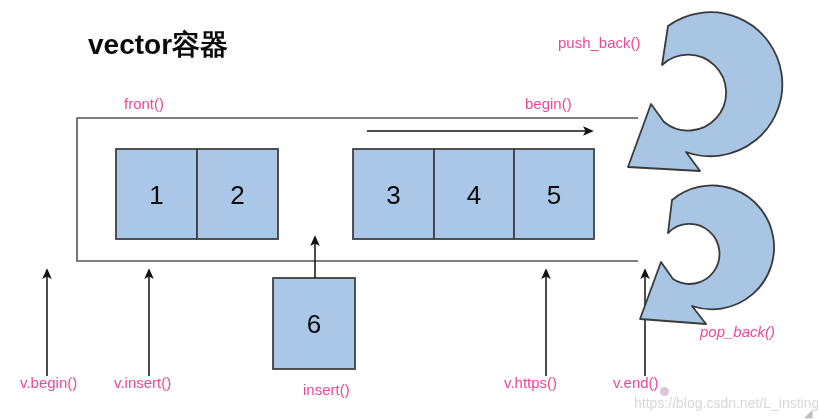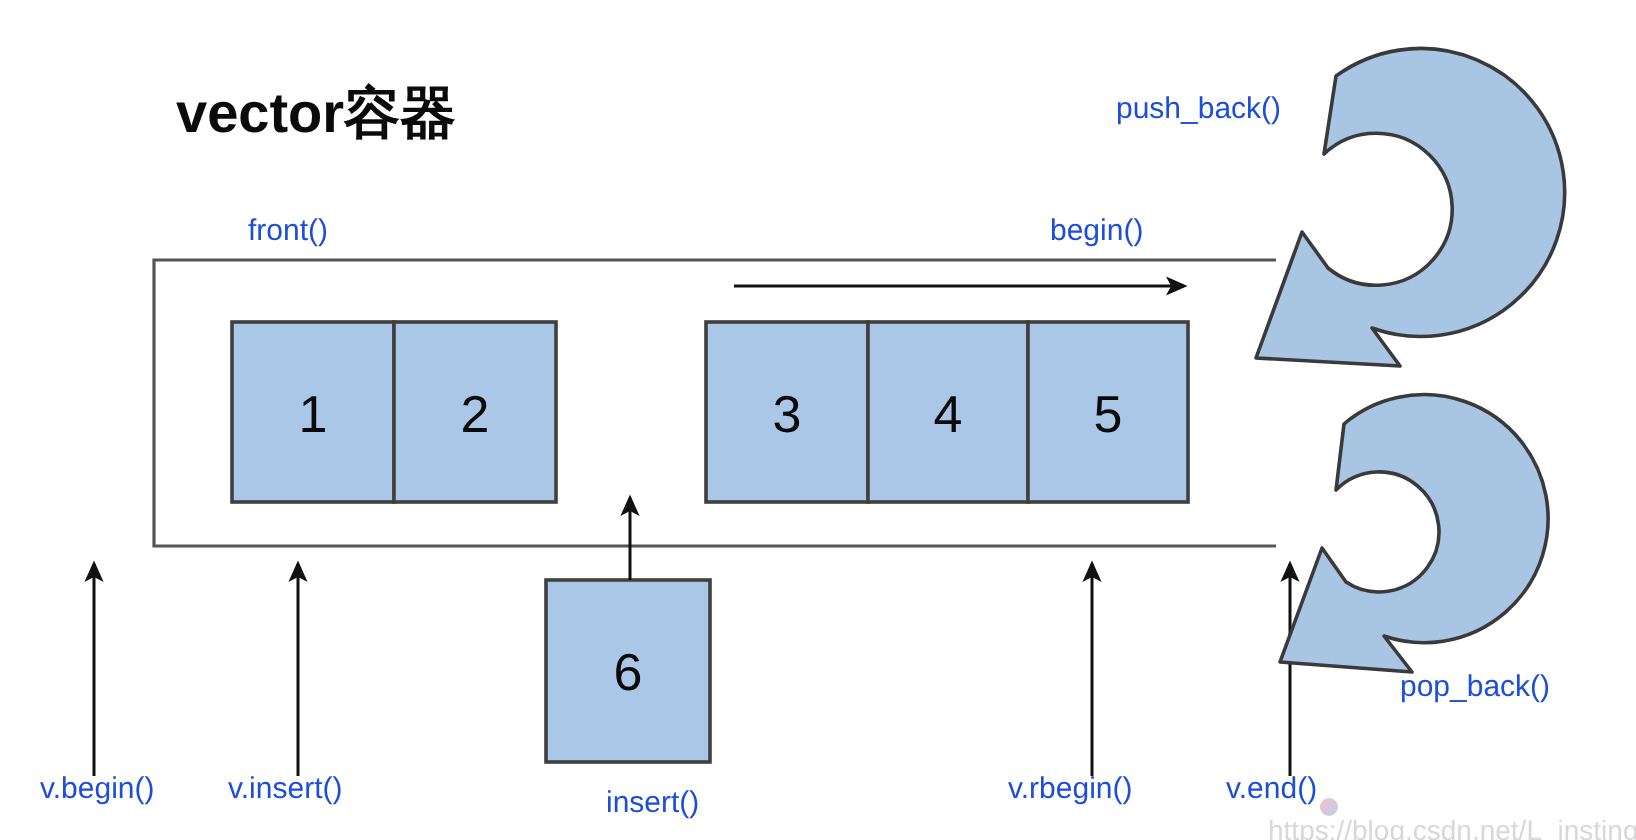--- a/index.html
+++ b/index.html
@@ -1,28 +1,28 @@
 <!DOCTYPE html>
 <html><head>
 <meta charset="utf-8">
 <style>
   html,body{margin:0;padding:0;background:#ffffff;}
   body{
     width:818px;height:420px;position:relative;overflow:hidden;
     font-family:"Liberation Sans","DejaVu Sans",sans-serif;
     color:#000;
   }
-  #stage{position:absolute;left:0;top:16px;width:818px;height:314px;}
+  #stage{position:absolute;left:0;top:4px;width:818px;height:314px;}
   #svg-layer{position:absolute;left:0;top:0;width:818px;height:420px;}
 
   .lbl{
     position:absolute;
     font-family:"Liberation Sans","DejaVu Sans",sans-serif;
     font-size:15px;
-    color:#1d4ed8;
+    color:#ec4899;
     white-space:nowrap;
     line-height:1;
   }
   #title{
     position:absolute;
     left:88px;top:27px;
     font-family:"Liberation Sans","DejaVu Sans",sans-serif;
     font-size:28px;
     font-weight:700;
     color:#0a0a0a;
@@ -106,26 +106,26 @@
              L 673,275
              A 30,30 0 1 0 668,229
              Z" fill="#a8c5e3" stroke="#3a3a3a" stroke-width="1.8" stroke-linejoin="round"></path>
   </svg>
 
   <div id="title">vector容器</div>
 
   <div class="lbl" style="left:124px;top:92px;">front()</div>
   <div class="lbl" style="left:525px;top:92px;">begin()</div>
   <div class="lbl" style="left:558px;top:31px;">push_back()</div>
-  <div class="lbl" style="left:700px;top:320px;">pop_back()</div>
+  <div class="lbl" style="left:700px;top:320px;font-style:italic;">pop_back()</div>
 
   <div class="lbl" style="left:287px;top:378px;margin-left:16px;">insert()</div>
   <div class="lbl" style="left:20px;top:371px;">v.begin()</div>
   <div class="lbl" style="left:114px;top:371px;">v.insert()</div>
-  <div class="lbl" style="left:504px;top:371px;">v.rbegin()</div>
+  <div class="lbl" style="left:504px;top:371px;">v.https()</div>
   <div class="lbl" style="left:613px;top:371px;">v.end()</div>
 
   <div class="cell-num" style="left:116px;top:178px;width:81px;">1</div>
   <div class="cell-num" style="left:197px;top:178px;width:81px;">2</div>
   <div class="cell-num" style="left:353px;top:178px;width:81px;">3</div>
   <div class="cell-num" style="left:434px;top:178px;width:80px;">4</div>
   <div class="cell-num" style="left:514px;top:178px;width:80px;">5</div>
   <div class="cell-num" style="left:273px;top:307px;width:82px;">6</div>
 
   <div class="wm-dot"></div>

